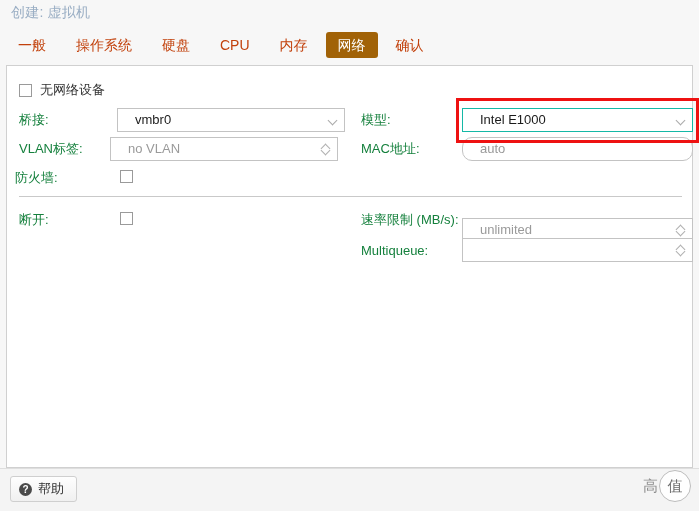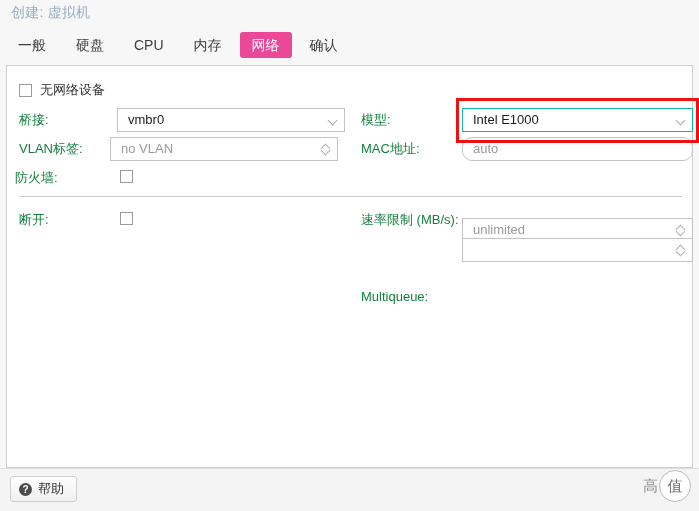--- a/index.html
+++ b/index.html
@@ -57,28 +57,28 @@
     display: flex;
     align-items: center;
     height: 28px;
   }
   .tab {
     height: 26px;
     line-height: 26px;
     padding: 0 12px;
     margin-right: 6px;
     font-size: 14px;
-    color: #404040;
+    color: #c2410c;
     border-radius: 3px;
     white-space: nowrap;
     cursor: pointer;
     background: transparent;
   }
   .tab.active {
-    background: #ec4899;
+    background: #a16207;
     color: #ffffff;
   }
 
   
   .panel {
     position: absolute;
     left: 6px;
     top: 65px;
     width: 687px;
     height: 403px;
@@ -110,21 +110,21 @@
 
   .field {
     position: relative;
     box-sizing: border-box;
     height: 24px;
     background: #fff;
     border: 1px solid #c3c3c3;
     font-size: 13px;
     color: #1a1a1a;
     line-height: 22px;
-    padding: 0 22px 0 10px;
+    padding: 0 22px 0 17px;
     white-space: nowrap;
     overflow: hidden;
     text-overflow: ellipsis;
   }
   .field.placeholder { color: #9a9a9a; }
   .field.focused {
     border: 1px solid #14b8a6;
   }
 
   
@@ -298,20 +298,21 @@
 
 <div id="app">
 
   <div class="titlebar">
     <div class="titlebar-text">创建: 虚拟机</div>
   </div>
 
   <div class="tabstrip">
     <div class="tabs">
       <div class="tab">一般</div>
+      <div class="tab">操作系统</div>
       <div class="tab">硬盘</div>
       <div class="tab">CPU</div>
       <div class="tab">内存</div>
       <div class="tab active">网络</div>
       <div class="tab">确认</div>
     </div>
   </div>
 
   <div class="panel">
     <div class="form-area">
@@ -371,21 +372,21 @@
       </div>
 
       <div class="row" style="left:354px; top:142px;">
         <span class="lbl">速率限制 (MB/s):</span>
       </div>
       <div class="field placeholder" style="position:absolute; left:455px; top:152px; width:231px;">
         <span>unlimited</span>
         <span class="spin"></span>
       </div>
 
-      <div class="row" style="left:354px; top:172px;margin-top:46px;">
+      <div class="row" style="left:354px; top:172px;">
         <span class="lbl">Multiqueue:</span>
       </div>
       <div class="field placeholder" style="position:absolute; left:455px; top:172px; width:231px;">
         <span></span>
         <span class="spin"></span>
       </div>
 
     </div>
   </div>
 

